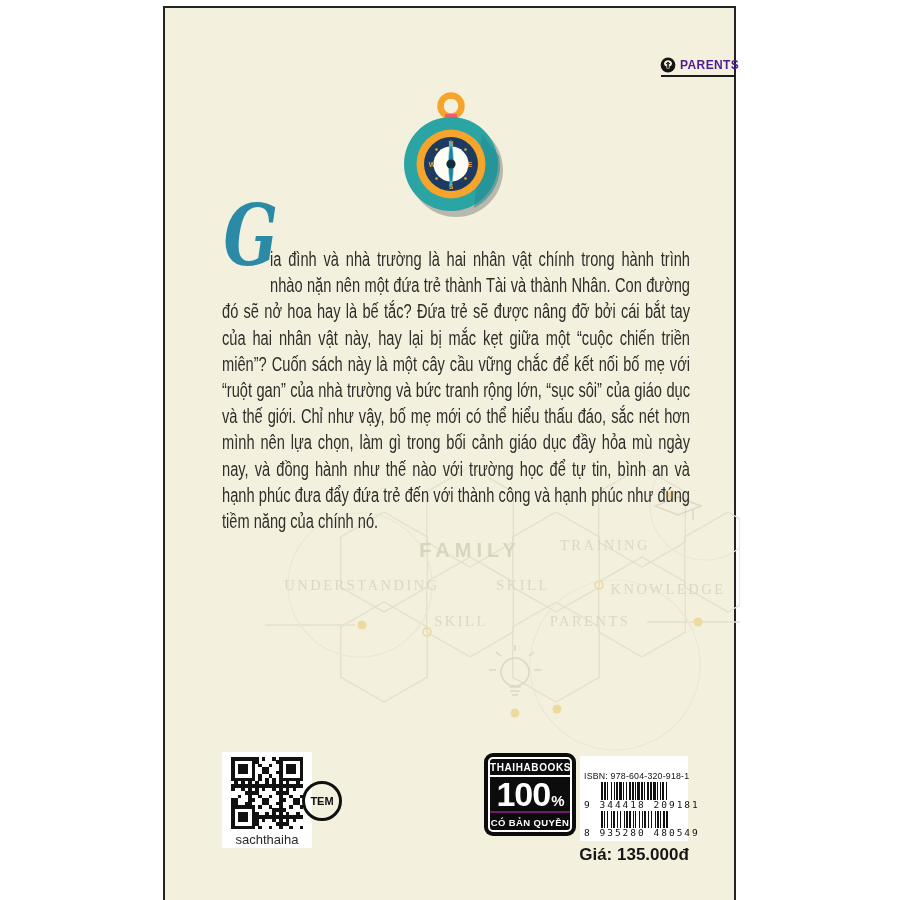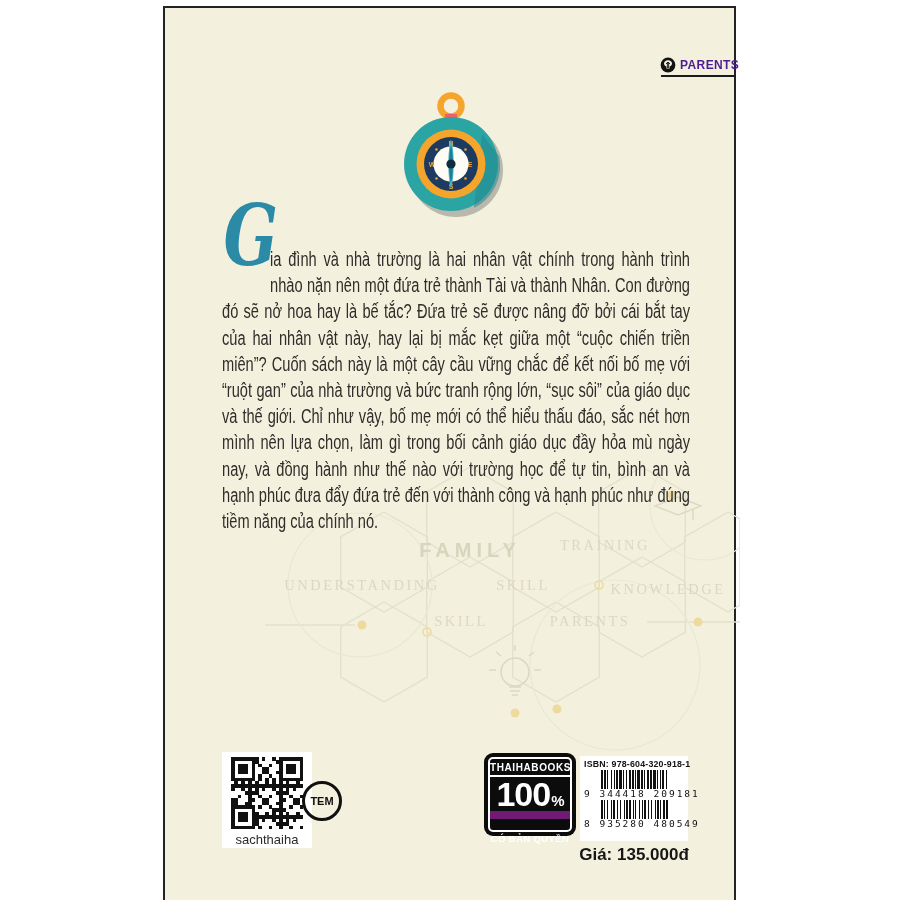--- a/index.html
+++ b/index.html
@@ -49,27 +49,27 @@
   
   .stamp{position:absolute;left:484px;top:753px;width:92px;height:83px;background:#0c0c0c;
         border-radius:9px;padding:4px;box-sizing:border-box;z-index:2;}
   .stamp-inner{width:100%;height:100%;border:2px solid #fff;border-radius:5px;
         box-sizing:border-box;display:flex;flex-direction:column;color:#fff;text-align:center;}
   .stamp-brand{font-size:10px;font-weight:bold;letter-spacing:.6px;padding:3px 0 2px 0;
         border-bottom:2px solid #fff;}
   .stamp-100{flex:1;display:flex;align-items:center;justify-content:center;
         font-size:34px;font-weight:bold;letter-spacing:-1px;line-height:1;}
   .stamp-100 .pct{font-size:15px;font-weight:bold;align-self:flex-end;margin:0 0 3px 1px;}
-  .stamp-copy{font-size:9.5px;font-weight:bold;letter-spacing:.4px;padding:14px 0 3px 0;
-        border-top:8px solid #701a75;}
+  .stamp-copy{font-size:9.5px;font-weight:bold;letter-spacing:.4px;padding:4px 0 3px 0;
+        border-top:2px solid #701a75;}
 
   
   .bclabel{position:absolute;left:580px;top:756px;width:108px;height:85px;background:#ffffff;
         box-sizing:border-box;padding:3px 4px;display:flex;flex-direction:column;z-index:2;}
-  .isbn{font-size:8.8px;font-weight:bold;color:#111;text-align:right;letter-spacing:.2px;white-space:nowrap;}
+  .isbn{font-size:8.8px;font-weight:normal;color:#111;text-align:right;letter-spacing:.2px;white-space:nowrap;margin-top:12px;}
   .bars{display:flex;height:19px;justify-content:center;margin-top:1px;}
   .bars i{height:100%;display:block;}
   .bc-digits{font-family:"DejaVu Sans Mono",monospace;font-size:9.5px;letter-spacing:2px;
         color:#111;text-align:center;line-height:10px;white-space:nowrap;}
   .price{position:absolute;left:572px;top:845px;width:124px;text-align:center;
         font-size:17px;font-weight:600;color:#161616;z-index:2;}
 </style>
 </head>
 <body>
 

